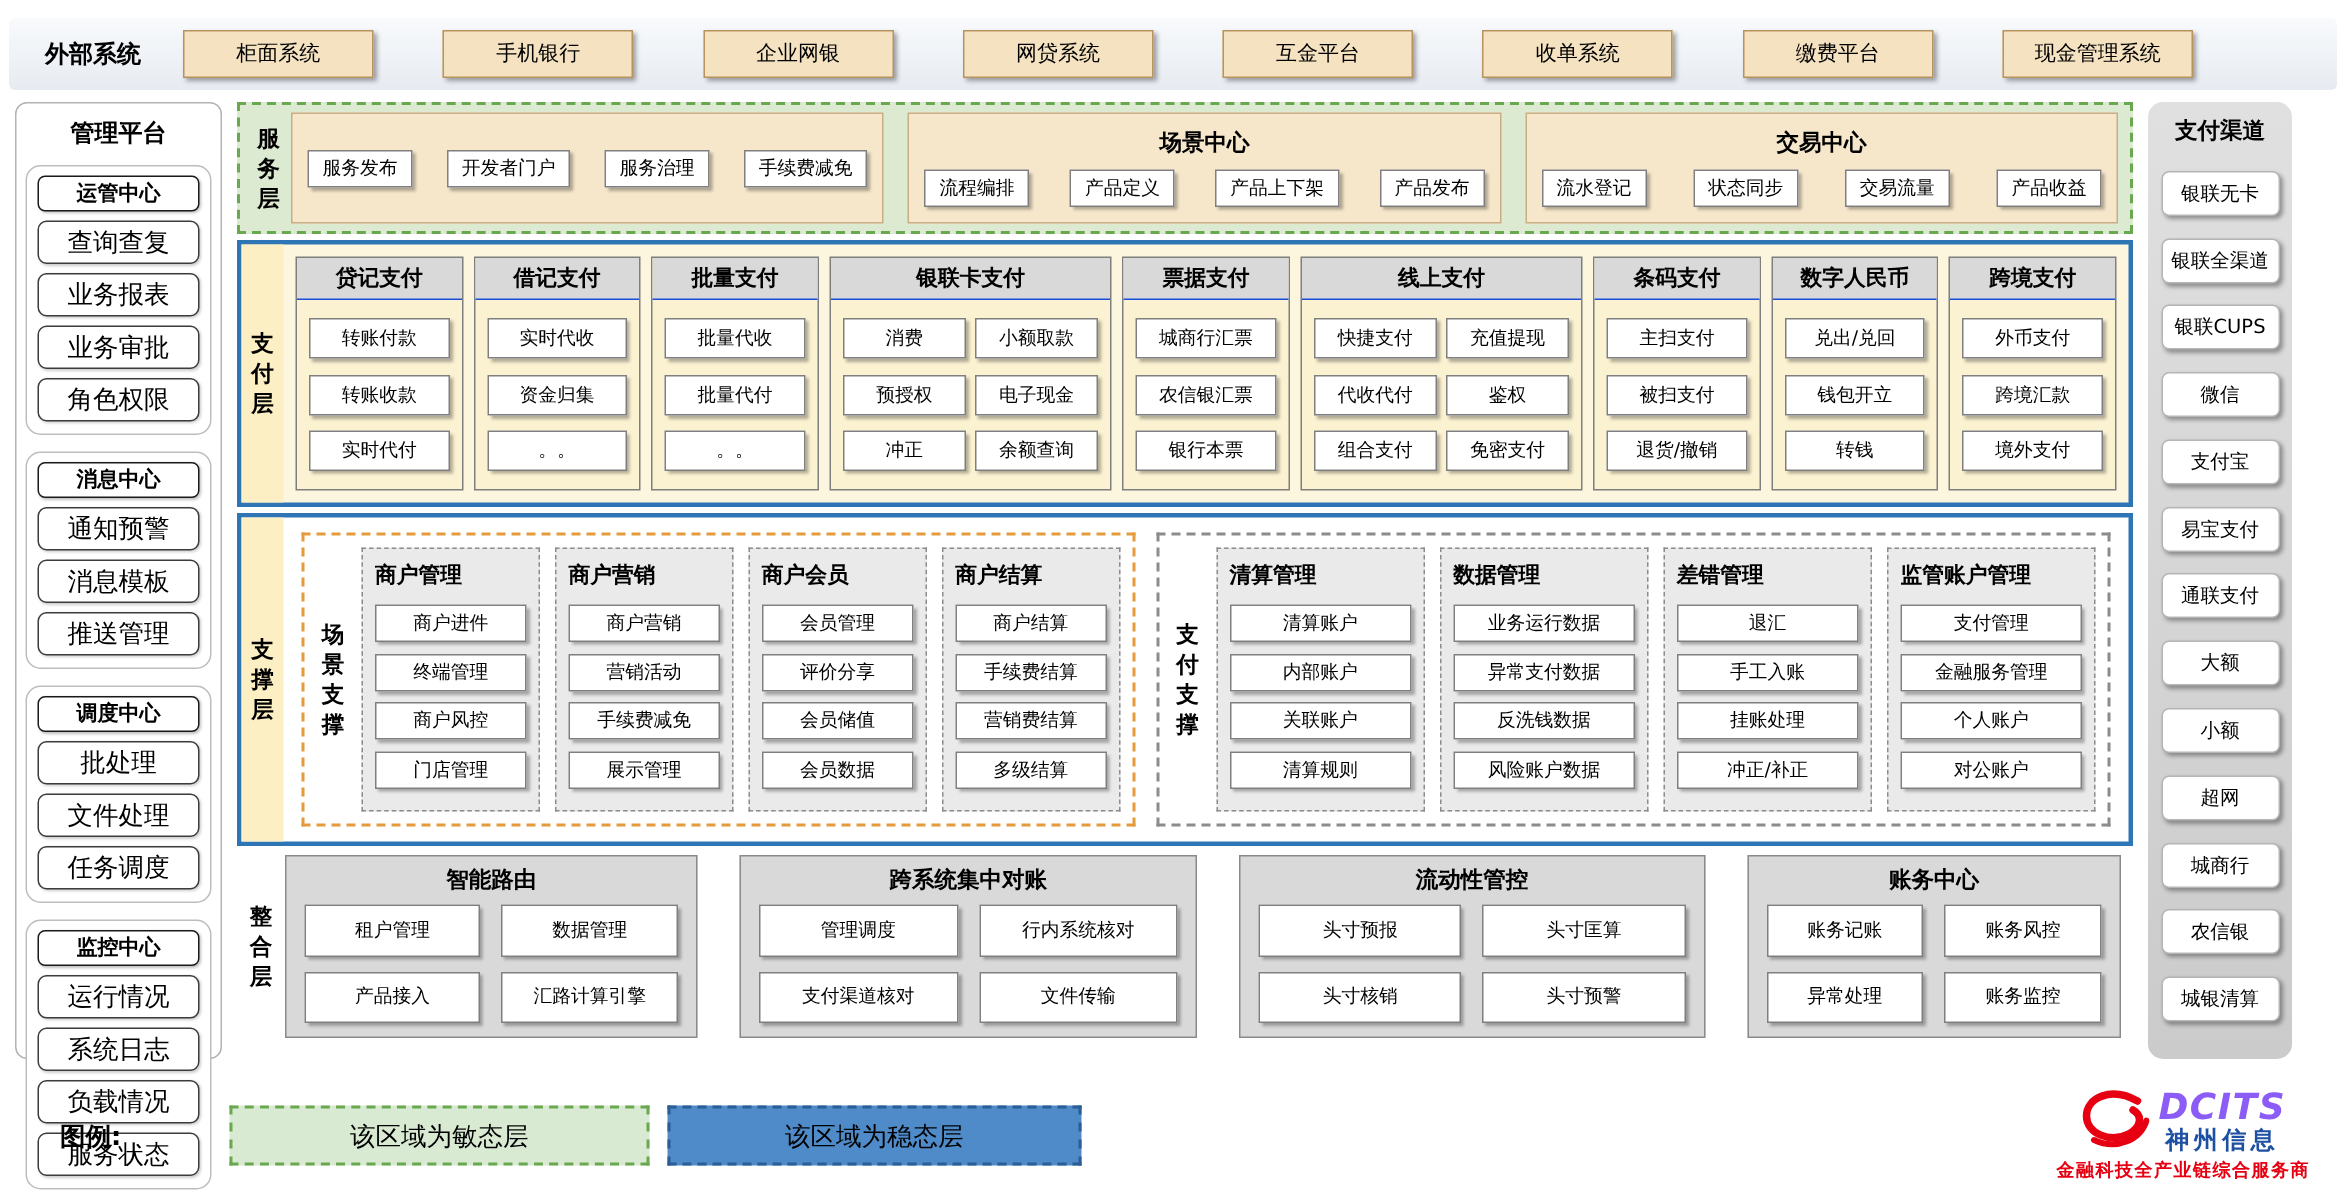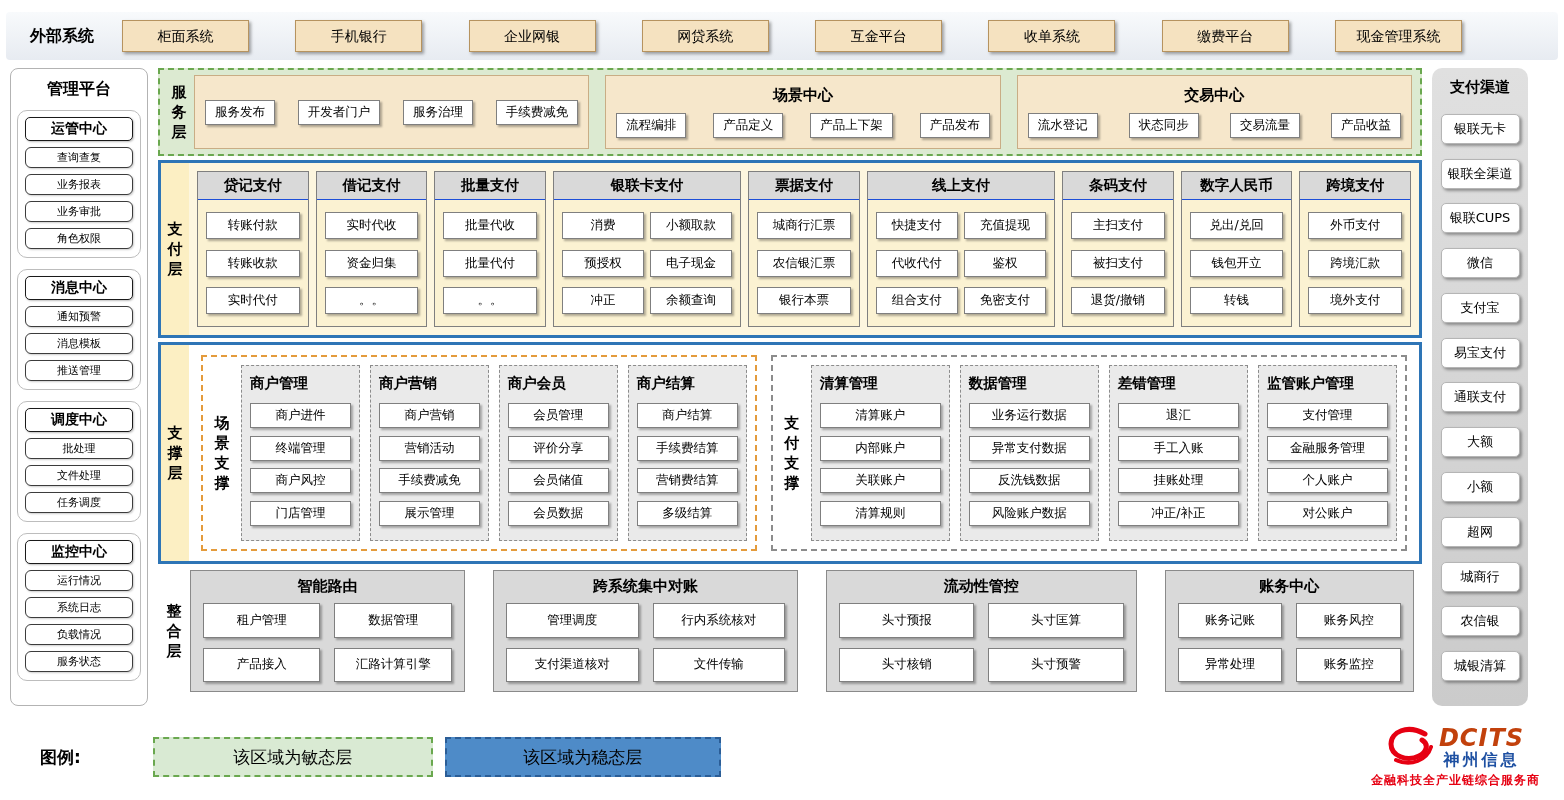--- a/index.html
+++ b/index.html
@@ -17,21 +17,21 @@
 
   
   .body-row { display:flex; margin:8px 36px 0 10px; gap:10px; height:638px; }
 
   
   .left-panel { width:138px; background:#fff; border:1px solid #b3b3b3; border-radius:8px; padding:6px 6px; }
   .panel-title { font-weight:bold; font-size:16px; text-align:center; margin:4px 0 10px; }
   .mgmt-section { border:1px solid #bdbdbd; border-radius:10px; padding:6px 7px 8px; margin-bottom:11px; background:#fff; }
   .mgmt-header { border:1.6px solid #1a1a1a; border-radius:5px; font-weight:bold; font-size:14px; text-align:center;
                  padding:2px 0; background:#fff; box-shadow:1px 1px 2px rgba(0,0,0,.25); }
-  .mgmt-item { border:1px solid #3c3c3c; border-radius:6px; font-size:11px; text-align:center; padding:2px 0;
+  .mgmt-item { border:1px solid #3c3c3c; border-radius:6px; font-size:17px; text-align:center; padding:2px 0;
                margin-top:6px; background:#fff; box-shadow:1px 1px 2px rgba(0,0,0,.2); white-space:nowrap; }
 
   
   .main-col { flex:1; display:flex; flex-direction:column; gap:4px; min-width:0; }
 
   .vlabel { display:flex; align-items:center; justify-content:center; }
   .vtext { display:inline-block; width:17px; word-break:break-all; line-height:1.35; font-weight:bold;
            font-size:15px; text-align:center; }
   .layer-strip { width:28px; background:#fcefc3; display:flex; align-items:center; justify-content:center; flex:0 0 28px; }
 
@@ -97,21 +97,21 @@
   
   .footer-row { display:flex; align-items:center; margin:20px 24px 0 40px; height:62px; }
   .legend-label { font-size:17px; font-weight:bold; margin-right:72px; }
   .legend-box { height:40px; display:flex; align-items:center; justify-content:center; font-size:17px; }
   .legend-green { width:280px; background:#d9ead3; border:2px dashed #6aa84f; margin-right:12px; }
   .legend-blue { width:276px; background:#4e8bc8; border:2px dashed #2b5d96; }
   .logo { margin-left:auto; display:flex; flex-direction:column; align-items:center; }
   .logo-top { display:flex; align-items:center; gap:6px; }
   .logo-icon svg { display:block; }
   .logo-text { display:flex; flex-direction:column; align-items:center; line-height:1.1; }
-  .logo-en { color:#c2410c; font-weight:bold; font-style:italic; font-size:24px; letter-spacing:1px; }
+  .logo-en { color:#8b5cf6; font-weight:bold; font-style:italic; font-size:24px; letter-spacing:1px; }
   .logo-cn { color:#1e50a2; font-weight:bold; font-size:16px; letter-spacing:3px; }
   .logo-tagline { color:#e60012; font-weight:bold; font-size:12px; margin-top:3px; letter-spacing:1px; }
 </style>
 </head>
 <body>
 
 <div class="page">
 
   <header class="topbar">
     <div class="topbar-label">外部系统</div>

